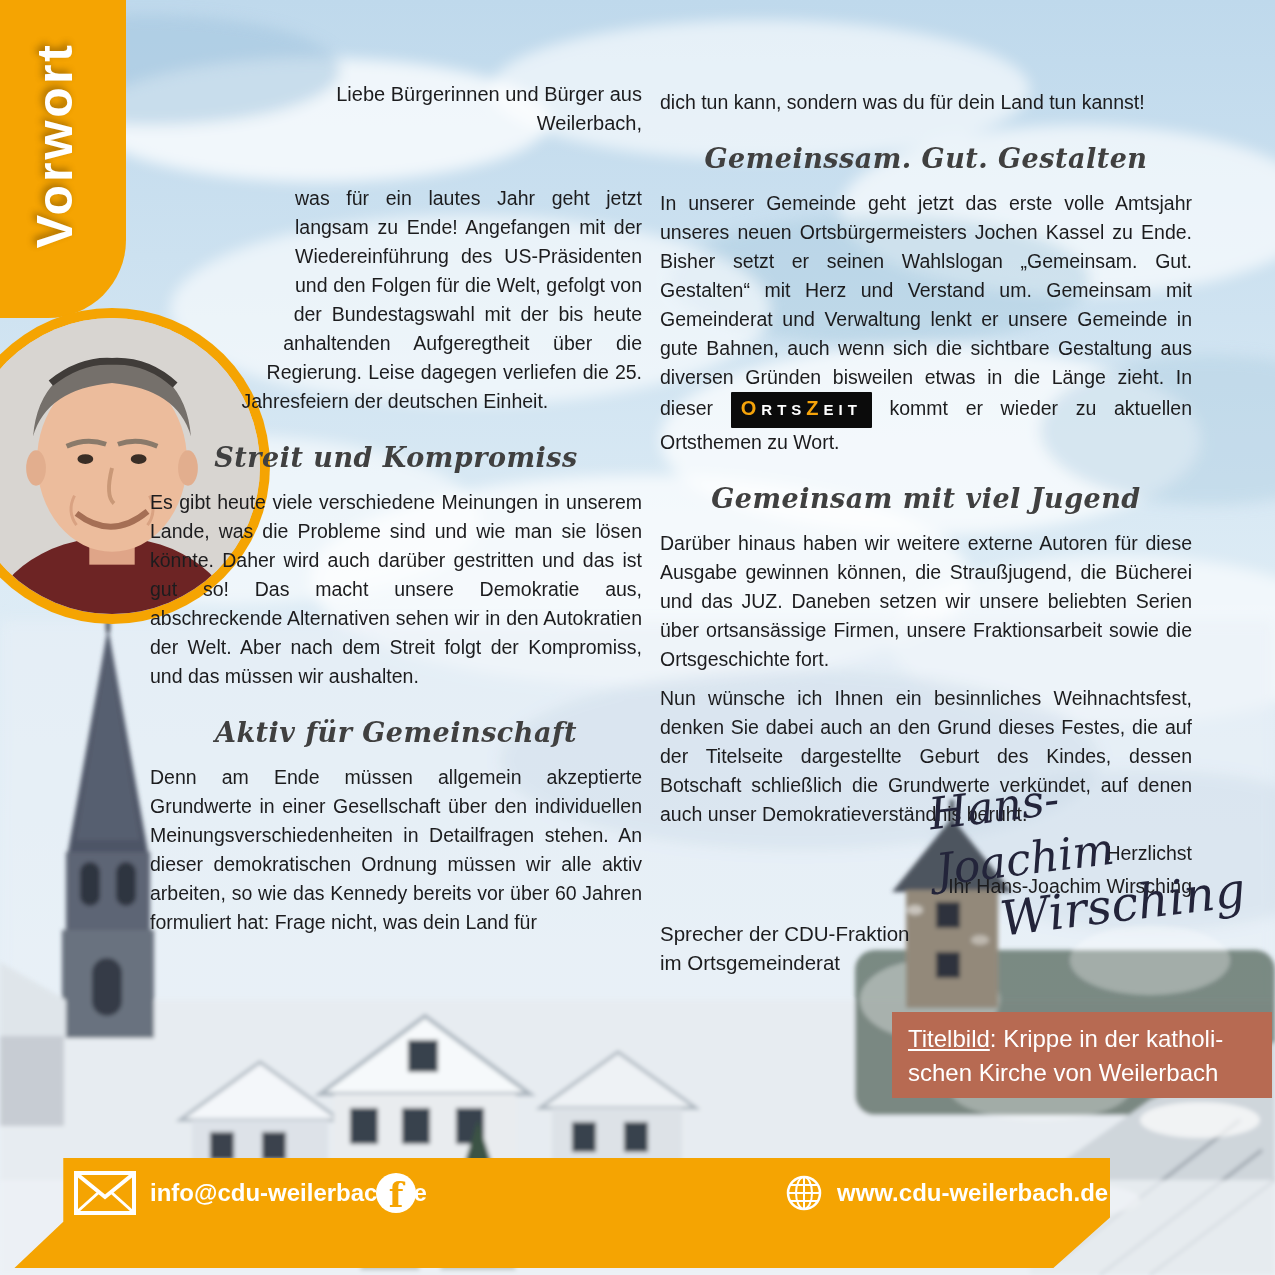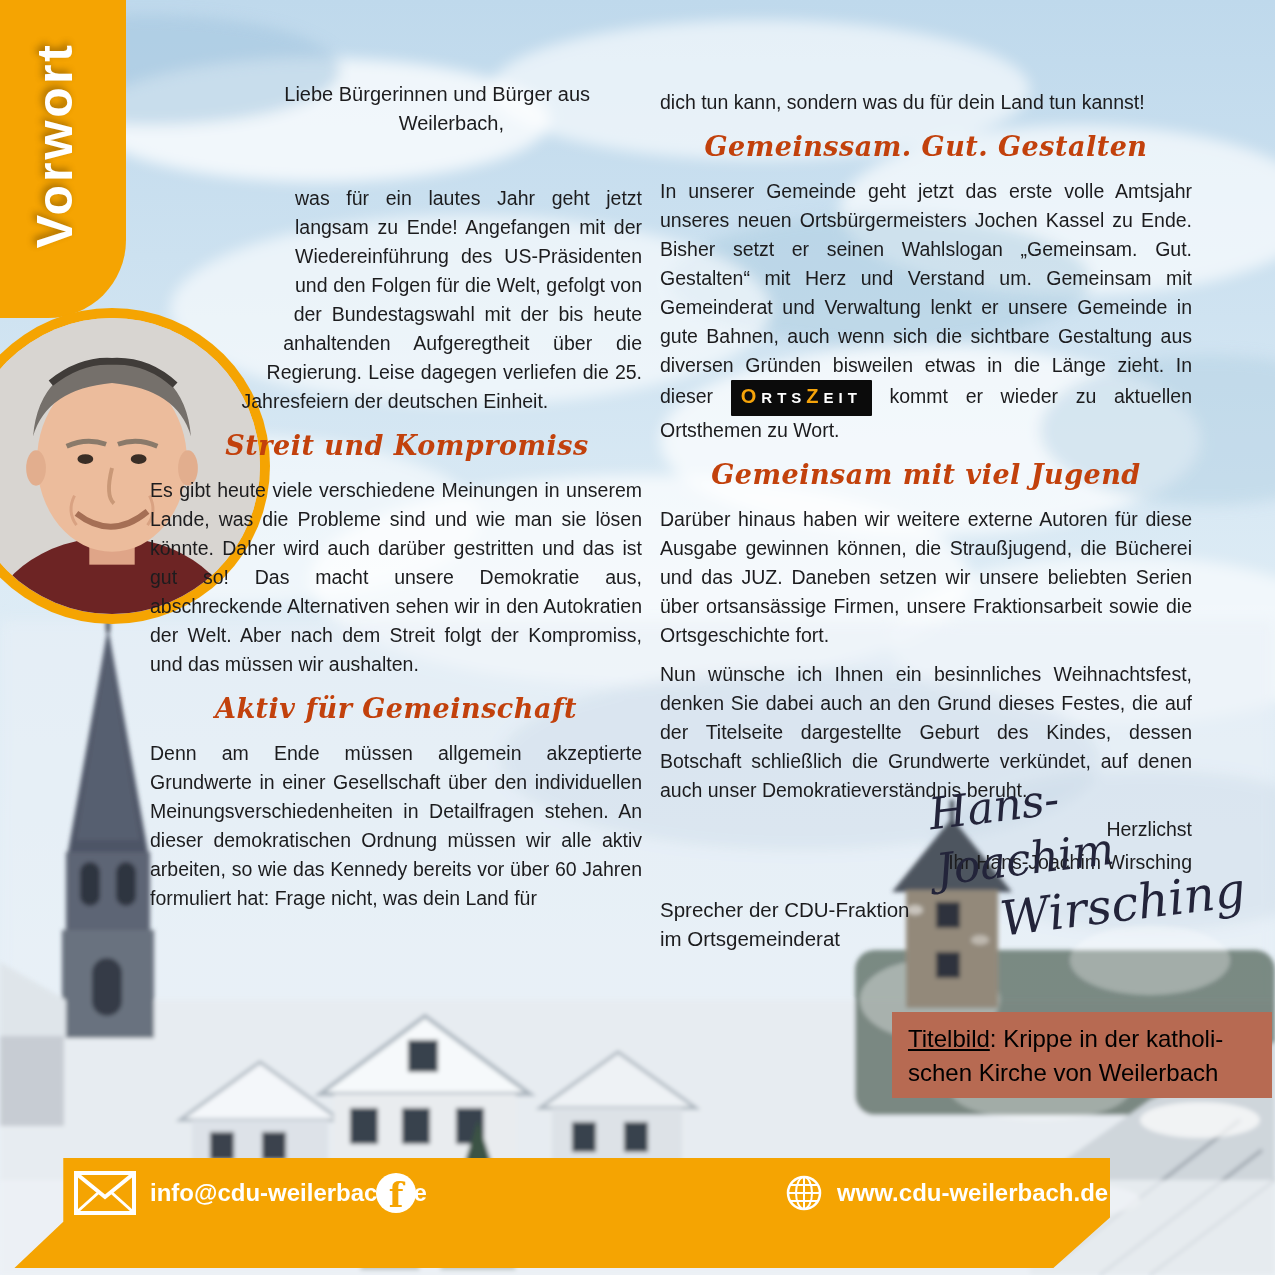--- a/index.html
+++ b/index.html
@@ -32,25 +32,25 @@
   }
   .portrait-inner svg{width:100%;height:100%;display:block;}
 
   
   .col{position:absolute;top:80px;color:#1c1c1e;z-index:5;}
   .col-left{left:150px;width:492px;}
   .col-right{left:660px;width:532px;}
   .body{
     font-size:19.5px;line-height:29px;text-align:justify;margin:8px 0 10px;
   }
-  .greeting{font-size:20px;line-height:29px;margin:0 0 46px;text-align:center;}
+  .greeting{font-size:20px;line-height:29px;margin:0 0 46px;text-align:right;}
   .heading{
     font-family:"DejaVu Serif",serif;font-style:italic;font-weight:bold;
-    font-size:27px;line-height:36px;color:#c2410c;text-align:center;
-    margin:12px 0 12px;letter-spacing:.5px;
+    font-size:27px;line-height:36px;color:#404040;text-align:center;
+    margin:24px 0 12px;letter-spacing:.5px;
   }
   .pic-float{
     float:left;width:145px;height:345px;margin-top:218px;
     shape-outside:circle(185px at -35px 172px);
   }
   .closing1{margin:4px 0 4px;text-align:right;}
   .closing2{margin:0 0 18px;text-align:right;}
   .role{font-size:20.5px;line-height:29px;margin:0;text-align:left;}
 
   
@@ -67,21 +67,21 @@
     position:absolute;left:935px;top:768px;width:300px;z-index:5;
     transform:rotate(-7deg);color:#23243a;
     font-family:"DejaVu Serif",serif;font-style:italic;
   }
   .sig1{display:block;font-size:44px;line-height:56px;}
   .sig2{display:block;font-size:48px;line-height:56px;margin-left:58px;}
 
   
   .titelbild{
     position:absolute;left:892px;top:1012px;width:380px;height:86px;
-    background:#B76A52;color:#000000;z-index:6;
+    background:#B76A52;color:#ffffff;z-index:6;
     font-size:24px;line-height:34px;padding:10px 0 0 16px;box-sizing:border-box;
   }
   .tb-label{text-decoration:underline;}
 
   
   .footer{
     position:absolute;left:0;top:1158px;width:1110px;height:110px;
     background:#F5A402;z-index:7;
     clip-path:polygon(5.7% 0,100% 0,100% 54%,94.9% 100%,1.3% 100%,5.7% 58%);
   }

